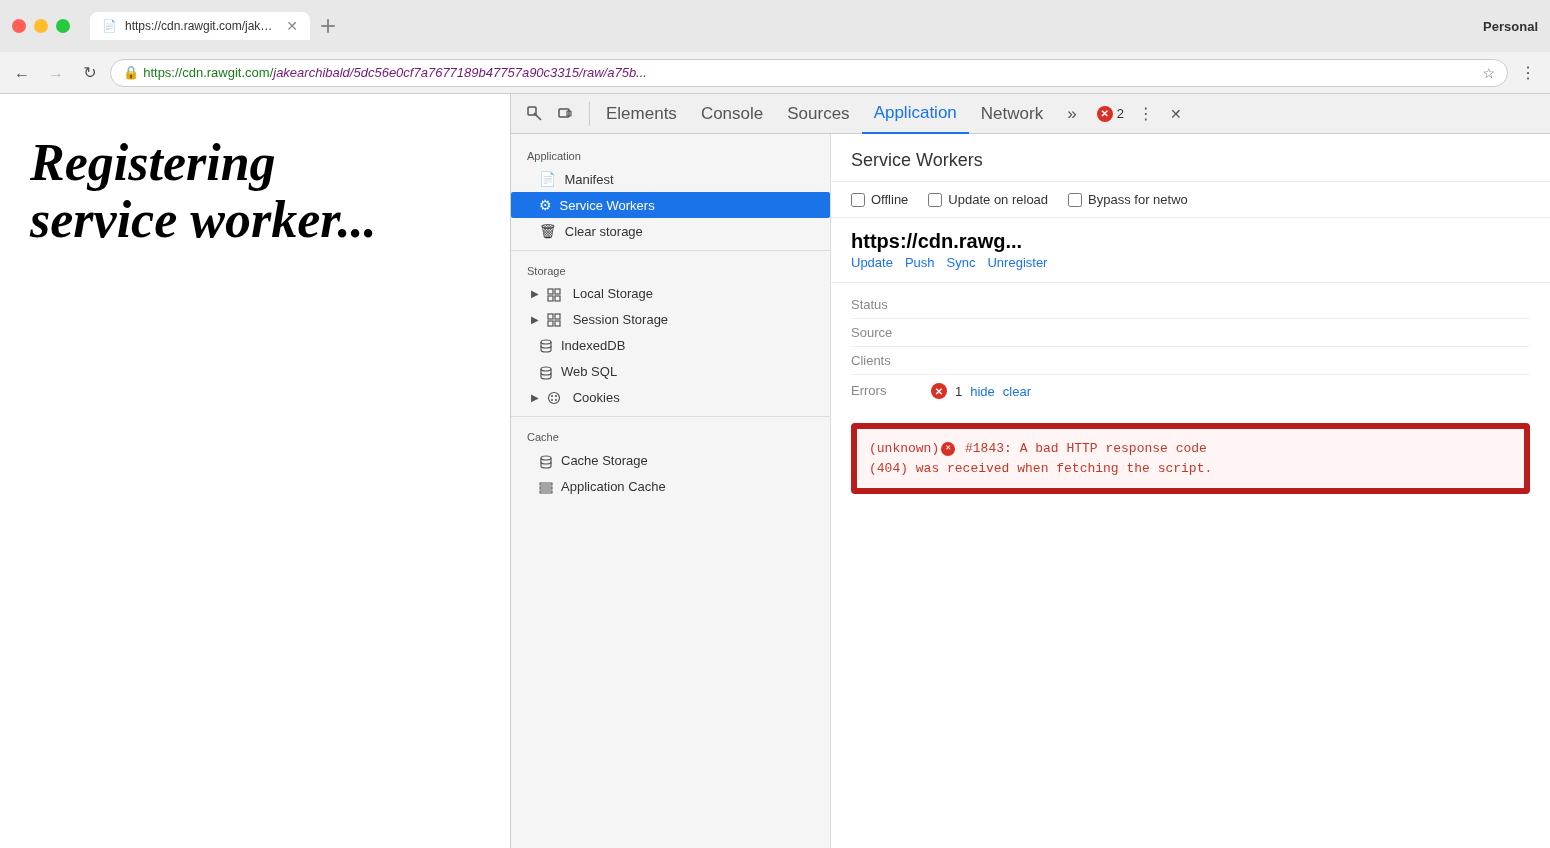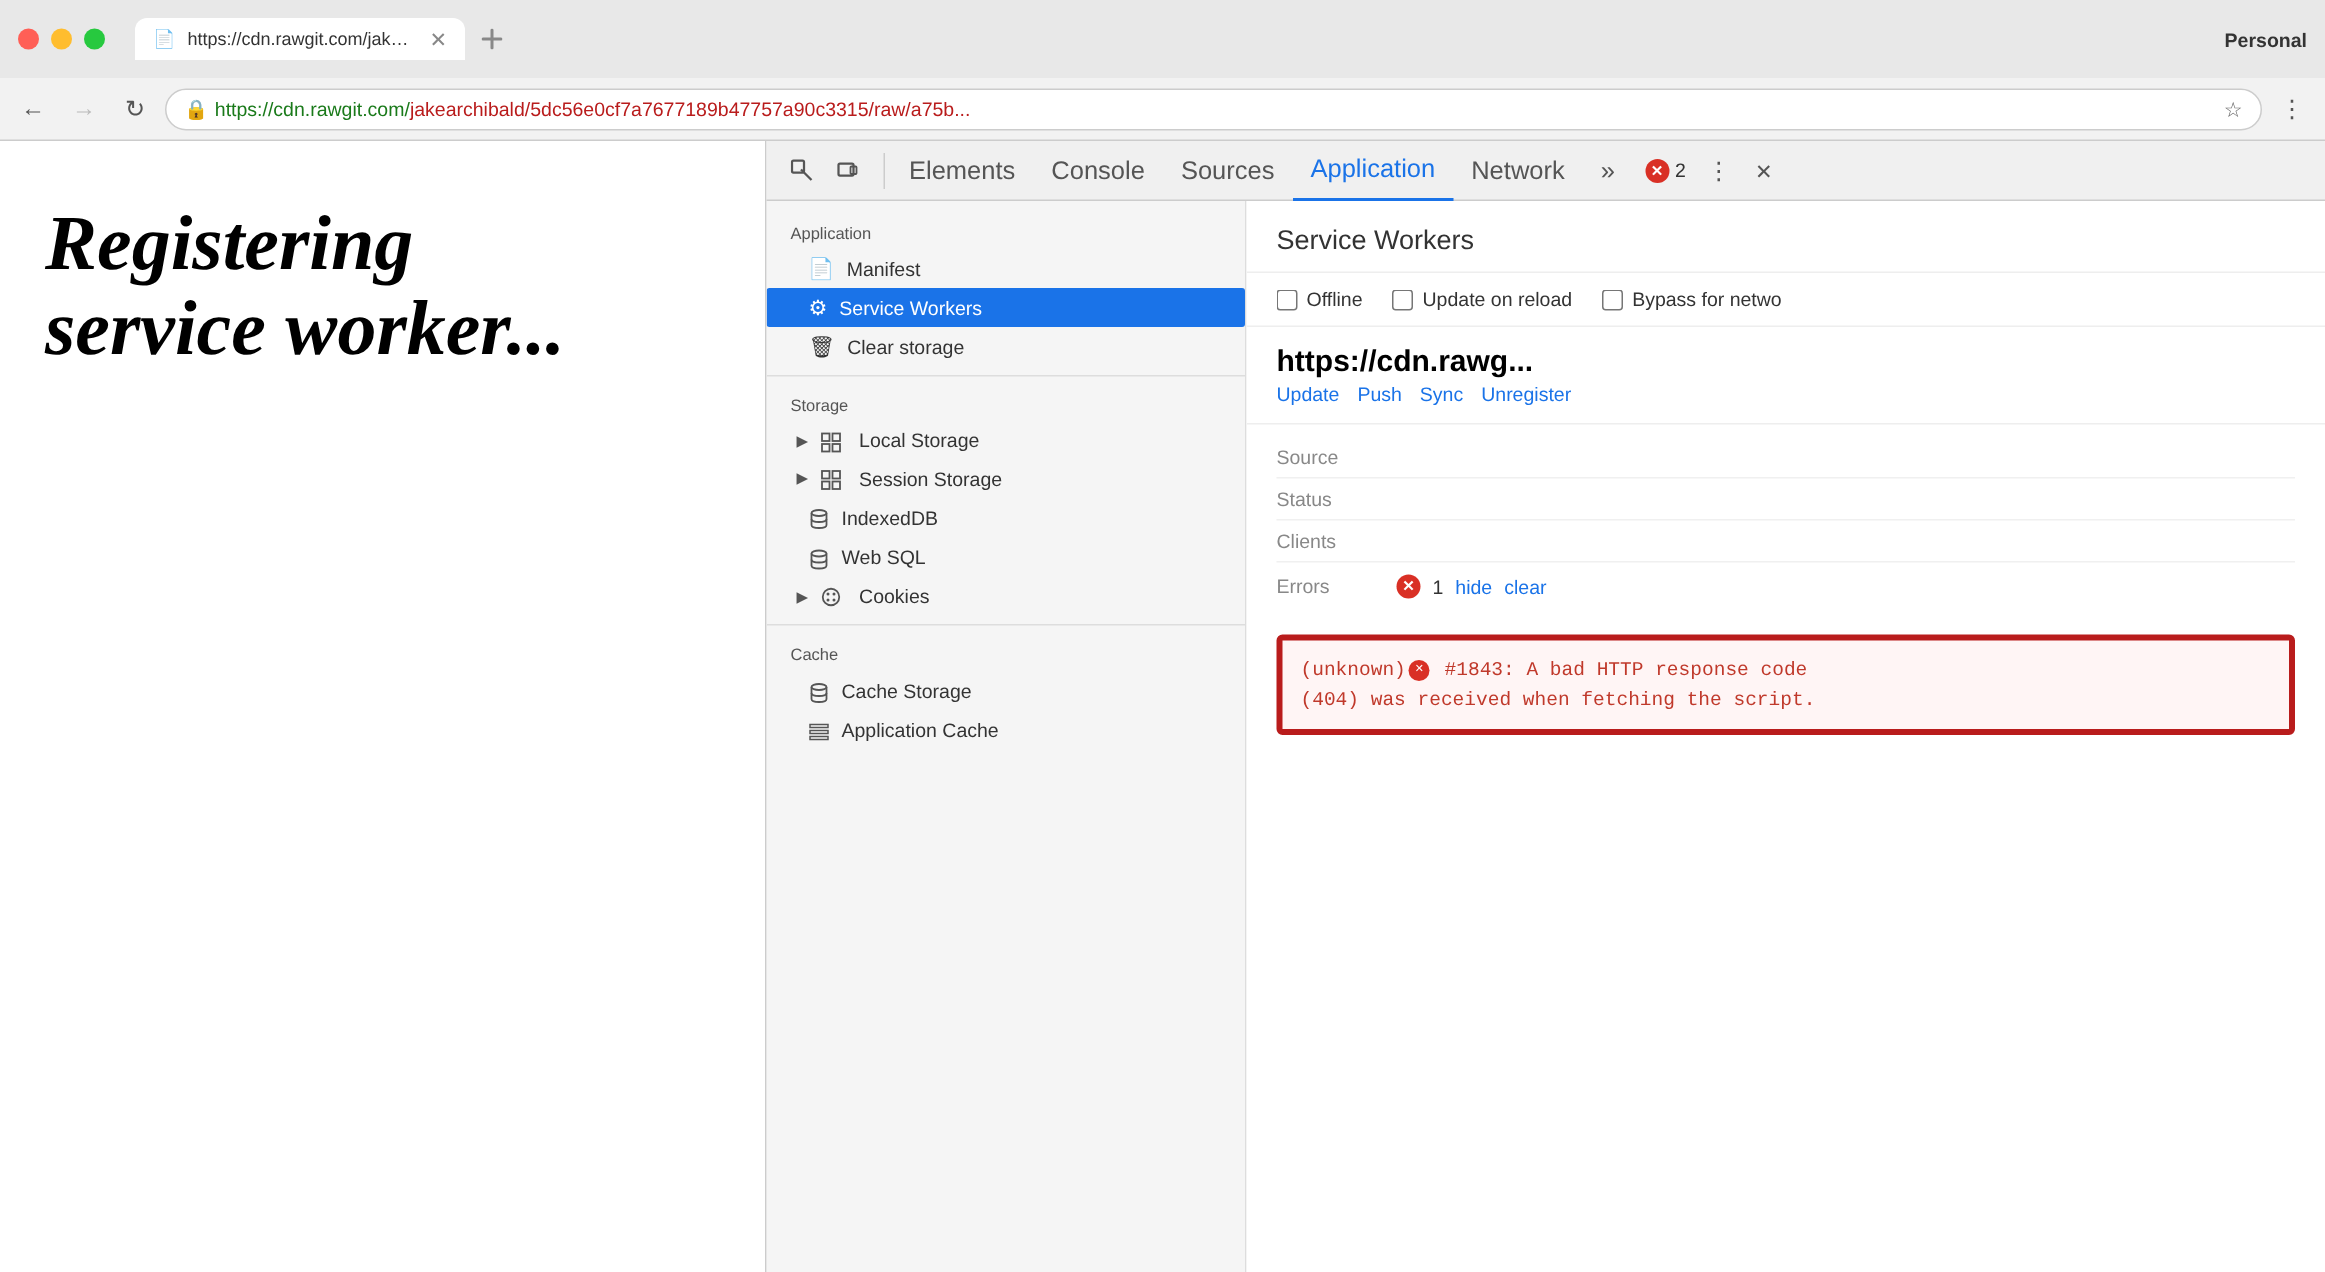--- a/index.html
+++ b/index.html
@@ -84,21 +84,21 @@
     .sw-detail-row { display: flex; align-items: center; padding: 6px 0; border-bottom: 1px solid #f0f0f0; }
     .sw-detail-label { width: 80px; font-size: 13px; color: #888; flex-shrink: 0; }
     .sw-detail-value { font-size: 13px; color: #333; }
 
     .sw-errors-row { display: flex; padding: 8px 0; }
     .sw-errors-label { width: 80px; font-size: 13px; color: #888; flex-shrink: 0; }
     .sw-errors-content { display: flex; align-items: center; gap: 8px; }
     .error-count { font-size: 13px; color: #333; }
     .errors-link { font-size: 13px; color: #1a73e8; cursor: pointer; text-decoration: none; }
 
-    .error-log { margin: 8px 20px; background: #fff5f5; border: 4px solid #b91c1c; border-radius: 4px; padding: 10px 12px; }
+    .error-log { margin: 8px 20px; background: #fff5f5; border: 6px solid #b91c1c; border-radius: 4px; padding: 10px 12px; }
     .error-log-text { font-family: 'Courier New', monospace; font-size: 13px; color: #c0392b; line-height: 1.5; }
     .error-circle-inline { display: inline-flex; width: 14px; height: 14px; background: #d93025; border-radius: 50%; align-items: center; justify-content: center; font-size: 9px; color: #fff; font-weight: bold; vertical-align: middle; margin: 0 2px; }
   </style>
 </head>
 <body>
 
 <div class="browser-chrome">
 
   <div class="title-bar">
     <div class="traffic-lights">
@@ -122,21 +122,21 @@
     <div class="personal-label">Personal</div>
   </div>
 
   <div class="nav-bar">
     <button class="nav-btn">←</button>
     <button class="nav-btn disabled">→</button>
     <button class="nav-btn">↻</button>
     <div class="address-bar">
       <span class="lock-icon">🔒</span>
       <span class="address-text">
-        <span style="color:#1a7a1a;">https://cdn.rawgit.com/</span><span style="color:#b91c1c;">jakearchibald/5dc56e0cf7a7677189b47757a90c3315/raw/a75b...</span>
+        <span style="color:#1a7a1a;">https://cdn.rawgit.com/</span><span style="color:#701a75;font-style:italic;">jakearchibald/5dc56e0cf7a7677189b47757a90c3315/raw/a75b...</span>
       </span>
       <span class="star-btn">☆</span>
     </div>
     <button class="nav-btn menu-btn">⋮</button>
   </div>
 
   <div class="content-area">
 
     <div class="page-content">
       <div class="page-heading">
@@ -305,25 +305,25 @@
             <div class="sw-actions">
               <a class="sw-action-link">Update</a>
               <a class="sw-action-link">Push</a>
               <a class="sw-action-link">Sync</a>
               <a class="sw-action-link">Unregister</a>
             </div>
           </div>
 
           <div class="sw-details">
             <div class="sw-detail-row">
+              <span class="sw-detail-label">Status</span>
+              <span class="sw-detail-value"></span>
+            </div>
+            <div class="sw-detail-row">
               <span class="sw-detail-label">Source</span>
-              <span class="sw-detail-value"></span>
-            </div>
-            <div class="sw-detail-row">
-              <span class="sw-detail-label">Status</span>
               <span class="sw-detail-value"></span>
             </div>
             <div class="sw-detail-row">
               <span class="sw-detail-label">Clients</span>
               <span class="sw-detail-value"></span>
             </div>
 
             <div class="sw-errors-row">
               <span class="sw-errors-label">Errors</span>
               <div class="sw-errors-content">

